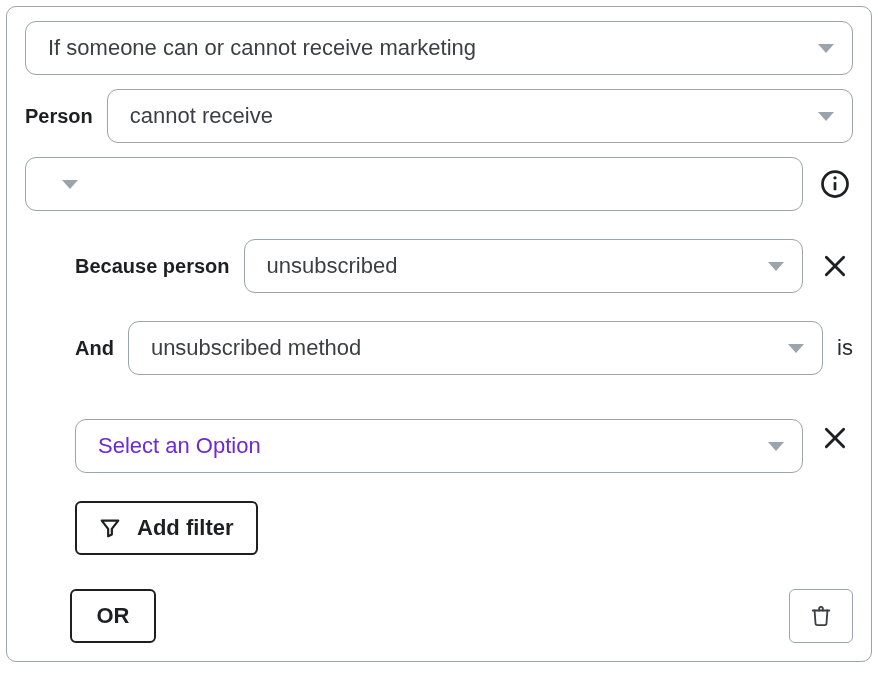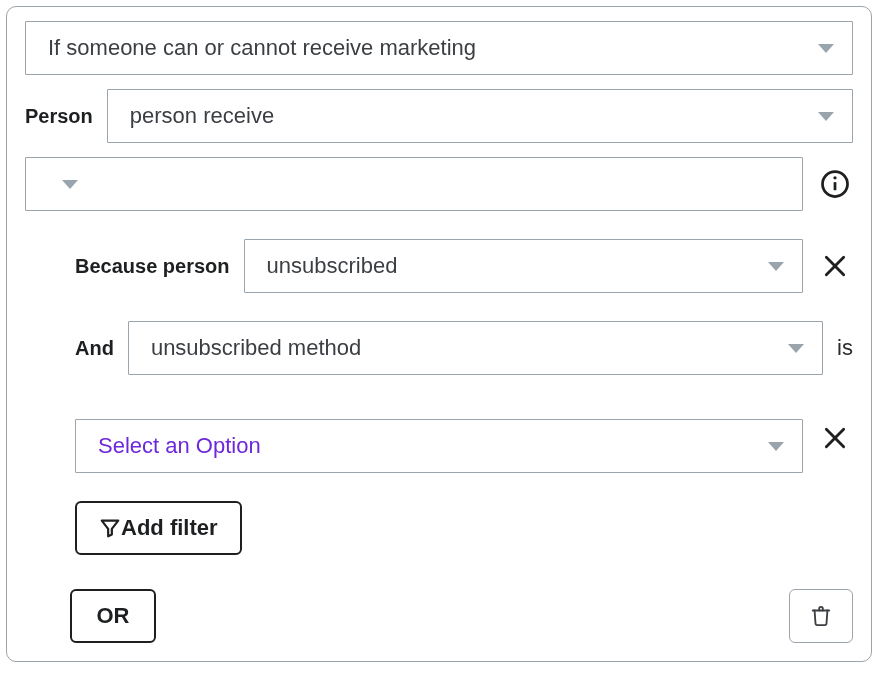--- a/index.html
+++ b/index.html
@@ -21,21 +21,21 @@
     align-items: center;
     gap: 14px;
     margin-top: 14px;
   }
   .row:first-child { margin-top: 0; }
   .select {
     display: flex;
     align-items: center;
     justify-content: space-between;
     border: 1.5px solid #9aa4ac;
-    border-radius: 1px;
+    border-radius: 11px;
     height: 54px;
     padding: 0 18px 0 22px;
     font-size: 22px;
     color: #3b3f43;
     background: #fff;
     cursor: pointer;
   }
   .select.placeholder { color: #6d28d9; margin-top: 16px; }
   .label {
     font-size: 20px;
@@ -62,21 +62,21 @@
     width: 36px; height: 36px;
     display: flex; align-items: center; justify-content: center;
     cursor: pointer;
     flex: 0 0 auto;
   }
   .indent { padding-left: 50px; }
   .indent .row { margin-top: 28px; }
   .btn {
     display: inline-flex;
     align-items: center;
-    gap: 0;
+    gap: 16px;
     height: 54px;
     padding: 0 22px;
     border: 2px solid #1d1f21;
     border-radius: 6px;
     font-size: 22px;
     font-weight: 600;
     color: #1d1f21;
     background: #fff;
     cursor: pointer;
   }
@@ -105,21 +105,21 @@
   <div class="row">
     <div class="select grow">
       <span>If someone can or cannot receive marketing</span>
       <span class="caret"></span>
     </div>
   </div>
 
   <div class="row">
     <span class="label">Person</span>
     <div class="select grow">
-      <span>person receive</span>
+      <span>cannot receive</span>
       <span class="caret"></span>
     </div>
   </div>
 
   <div class="row">
     <div class="select grow">
       <span class="caret"></span>
     </div>
     <div class="icon-btn">
       <svg width="30" height="30" viewBox="0 0 24 24" fill="none" stroke="#1d1f21" stroke-width="2.2">

